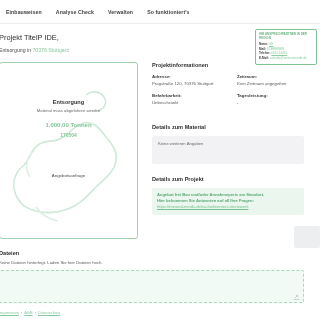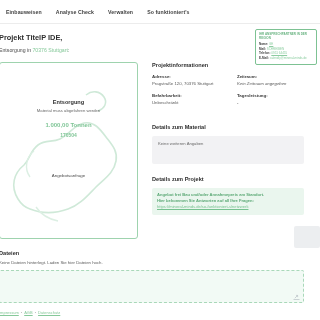--- a/index.html
+++ b/index.html
@@ -43,21 +43,21 @@
     white-space: nowrap;
   }
 
   
   .headwrap {
     padding: 9px 0 0 41px;
     position: relative;
   }
   .headline {
     font-size: 7.4px;
-    font-weight: bold;
+    font-weight: normal;
     color: #2f2f2f;
     white-space: nowrap;
   }
   .subline {
     margin-top: 5px;
     font-size: 5.2px;
     color: #4a4a4a;
     white-space: nowrap;
   }
   .subline .loc {

